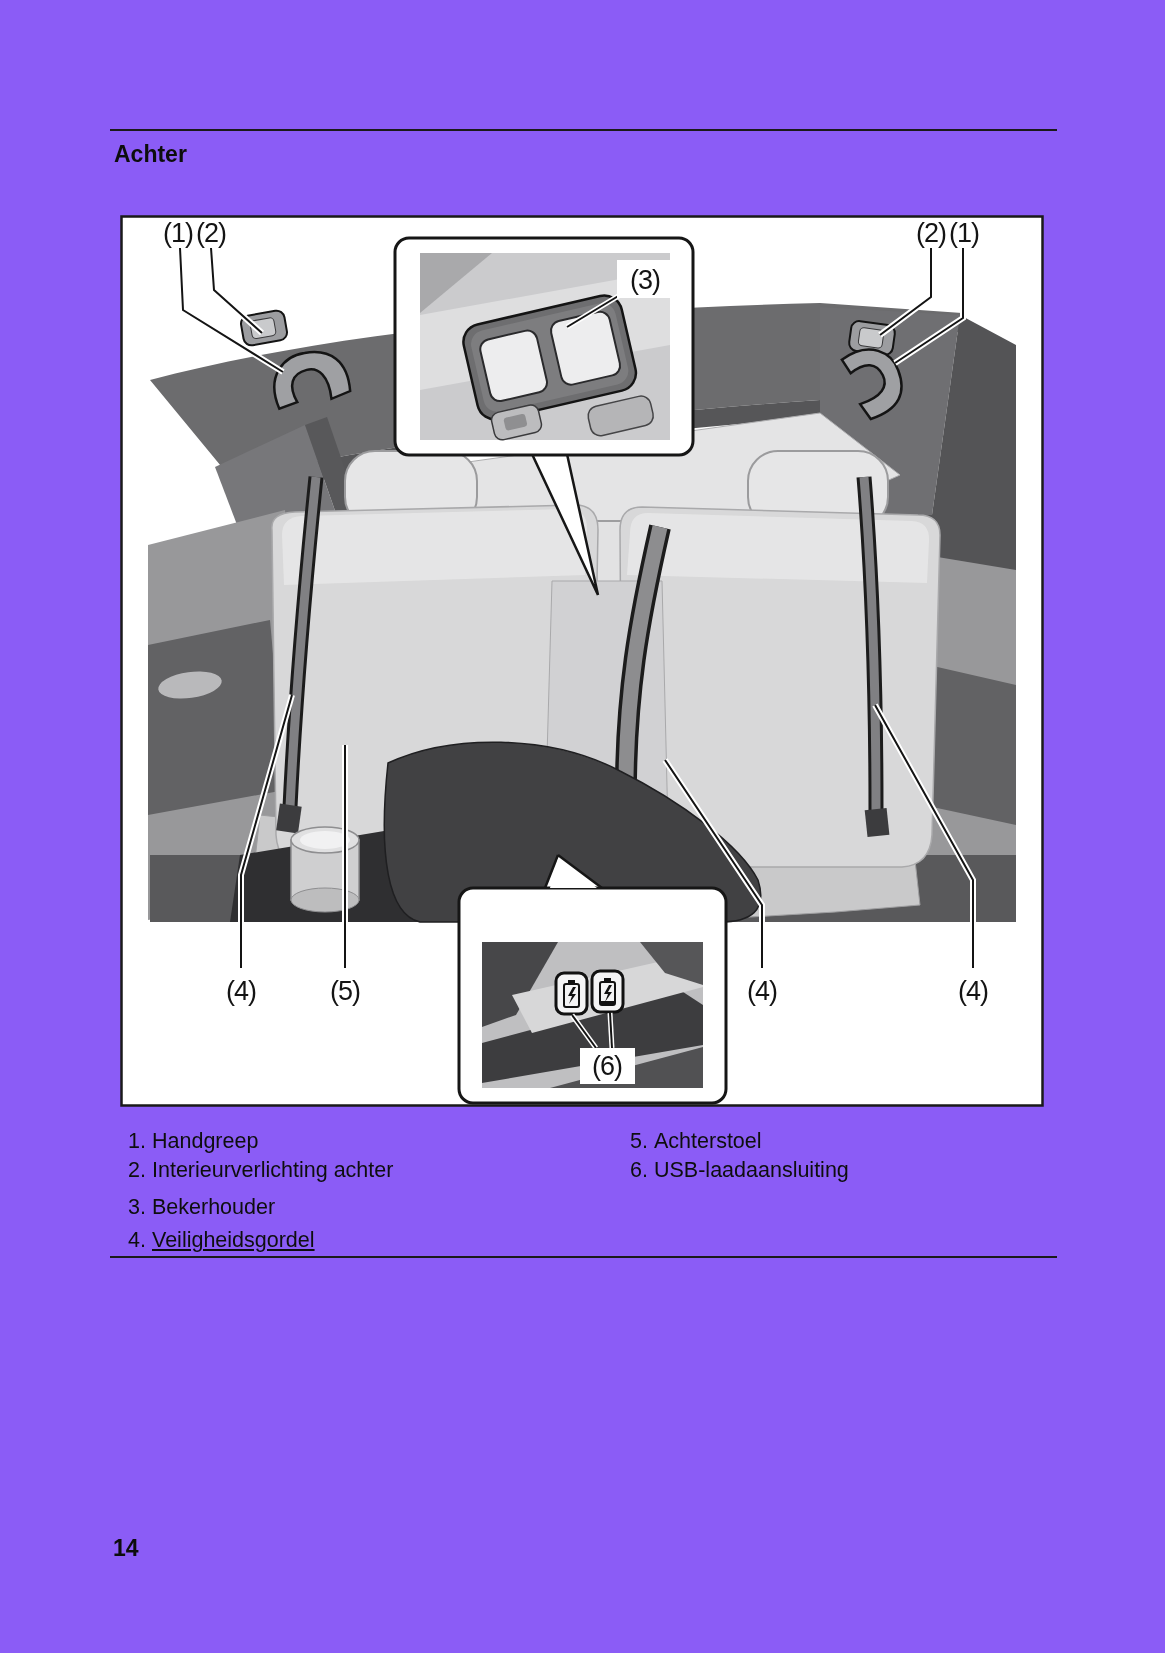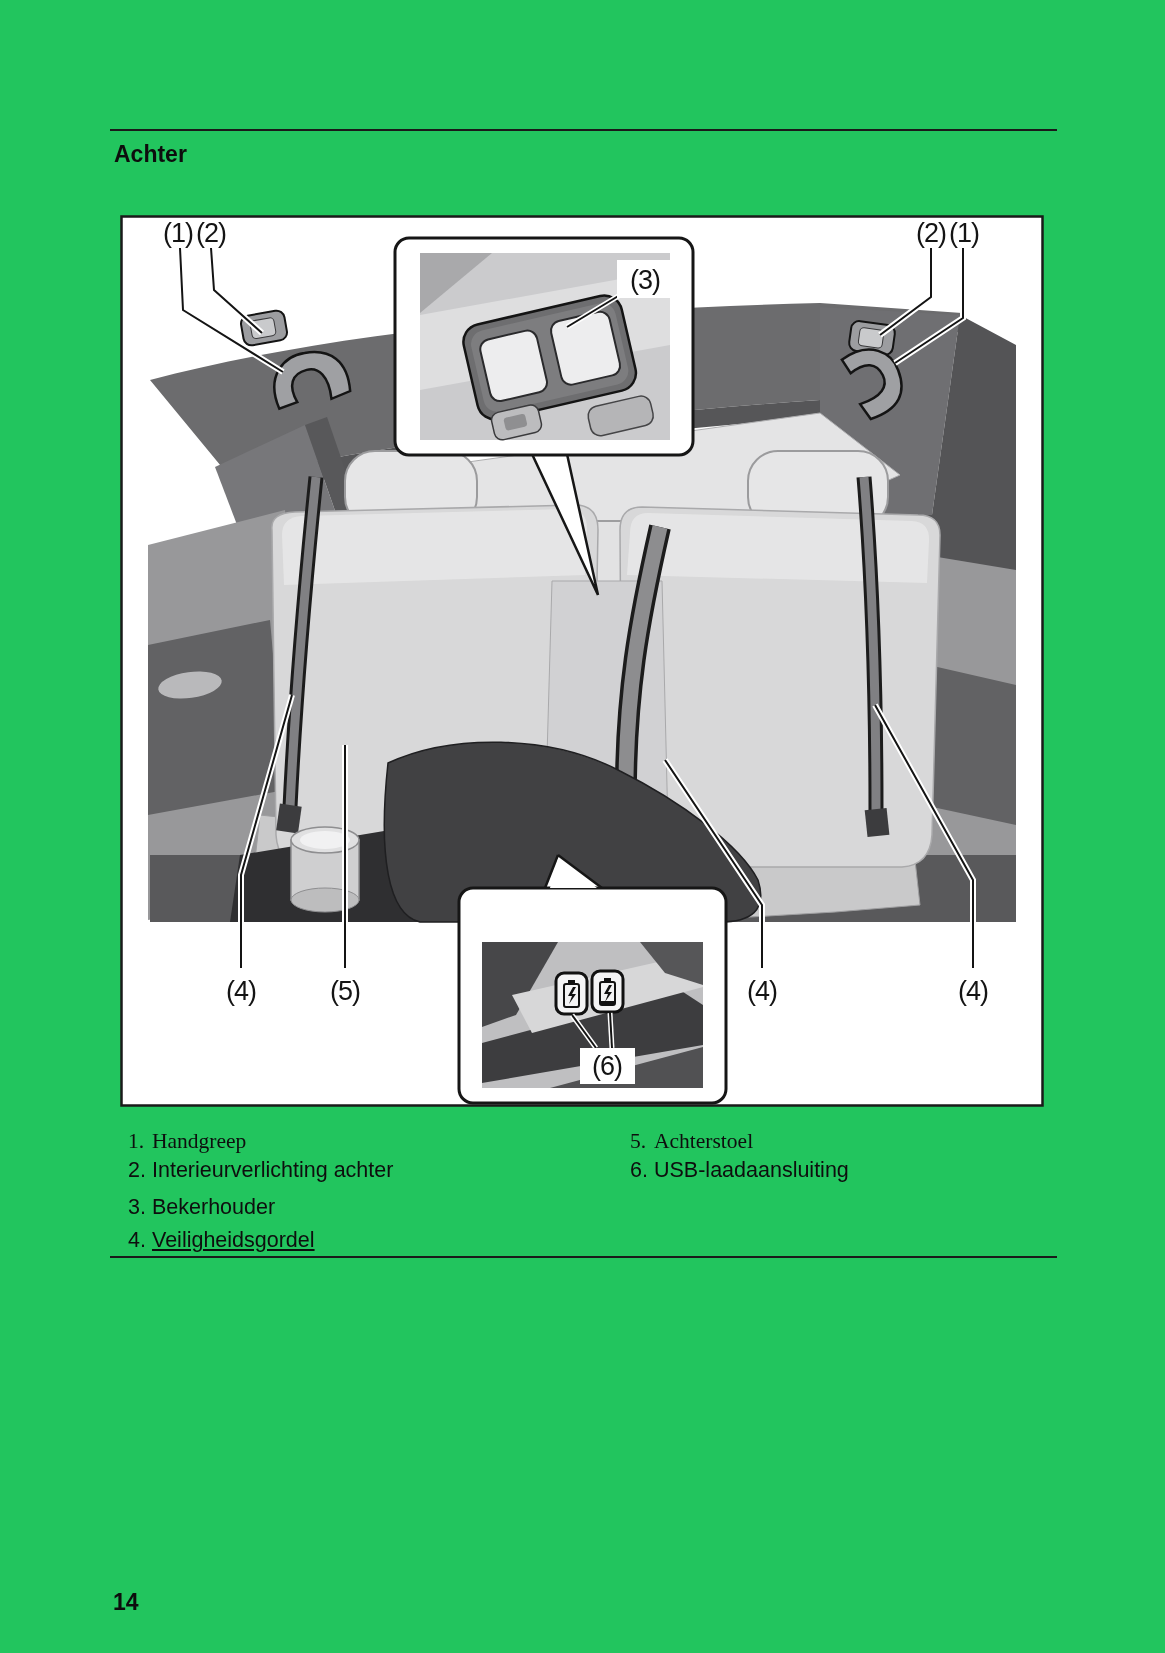--- a/index.html
+++ b/index.html
@@ -1,30 +1,30 @@
 <!DOCTYPE html>
 <html><head>
 <meta charset="utf-8">
 <style>
   html,body{margin:0;padding:0;background:#ffffff;}
-  #page{position:relative;width:1165px;height:1653px;background:#22c55e;overflow:hidden;
+  #page{position:relative;width:1165px;height:1653px;background:#8b5cf6;overflow:hidden;
         font-family:"Liberation Sans",sans-serif;color:#111;}
   .rule{position:absolute;left:110px;width:947px;height:2px;background:#1a1a1a;}
   #rule-top{top:129px;}
   #rule-bottom{top:1256px;}
   #section-title{position:absolute;left:114px;top:141px;font-size:23px;font-weight:bold;color:#0d0d0d;}
-  #page-num{position:absolute;left:113px;top:1589px;font-size:23px;font-weight:bold;color:#0d0d0d;}
+  #page-num{position:absolute;left:113px;top:1535px;font-size:23px;font-weight:bold;color:#0d0d0d;}
   #diagram-svg{position:absolute;left:120px;top:215px;}
   .co{position:absolute;transform:translate(-50%,-50%);font-size:27px;line-height:1;
       color:#141414;letter-spacing:-1px;white-space:nowrap;}
   #legend{position:absolute;left:0;top:1120px;width:1165px;font-size:21.5px;color:#0e0e0e;}
   .lg-item{position:absolute;white-space:nowrap;}
   .lg-item .num{display:inline-block;min-width:24px;}
   .lcol{left:128px;} .rcol{left:630px;}
-  .r0{top:9px;font-family:Liberation Serif, serif;} .r1{top:38px;} .r2{top:75px;} .r3{top:108px;text-decoration:underline;}
+  .r0{top:9px;} .r1{top:38px;} .r2{top:75px;} .r3{top:108px;text-decoration:underline;}
 </style>
 </head>
 <body>
 
 <div id="page">
 
   <div id="rule-top" class="rule"></div>
 
   <div id="section-title">Achter</div>
 

